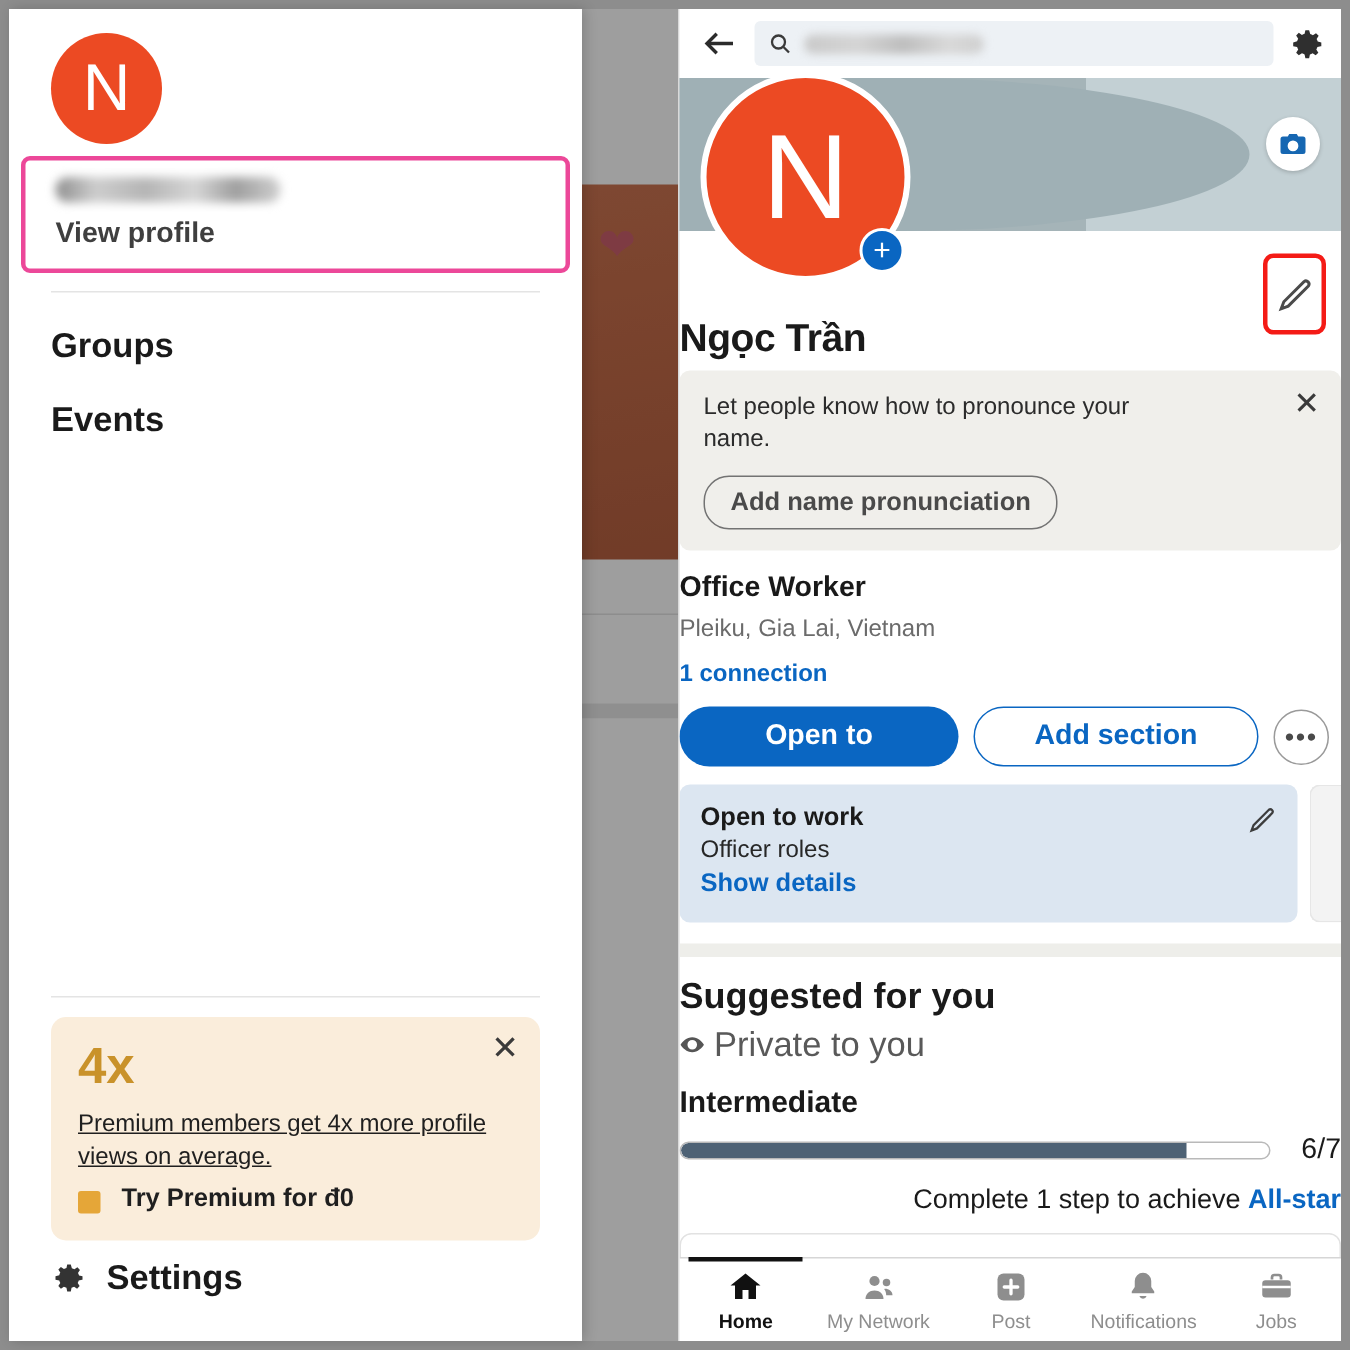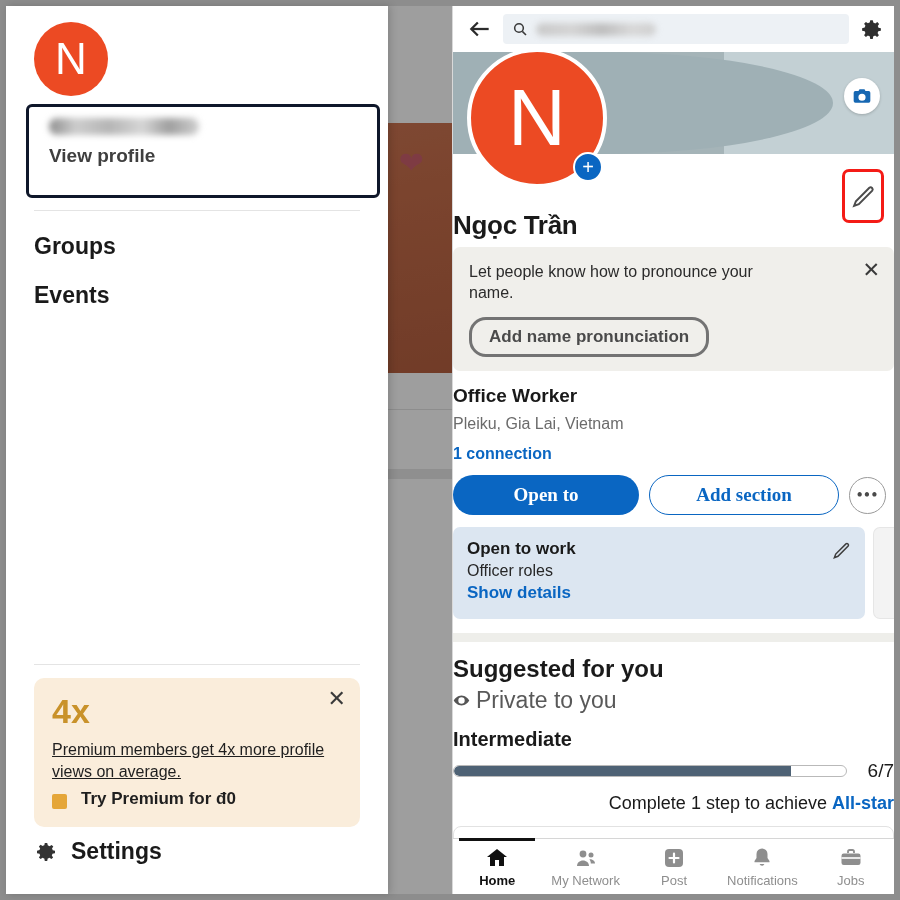--- a/index.html
+++ b/index.html
@@ -118,28 +118,28 @@
   .pbody { padding: 0 0; position:relative; }
   .pname { font-size: 26px; font-weight: 700; color:#1a1a1a; margin-top: 56px; letter-spacing:-.3px;}
   .pron-card {
     margin-top: 6px; background:#f0efeb; border-radius: 7px;
     padding: 14px 14px 14px 16px; position:relative;
   }
   .pron-text { font-size: 16px; color:#2b2b2b; line-height:1.32; max-width: 305px;}
   .pron-x { position:absolute; right: 14px; top: 12px; font-size: 21px; color:#3a3a3a; line-height:1; }
   .pron-btn {
     display:inline-block; margin-top: 14px; padding: 7px 17px;
-    border: 3px solid #737373; border-radius: 17px;
+    border: 1px solid #737373; border-radius: 17px;
     font-size: 17px; font-weight: 700; color:#4a4a4a; background:transparent;
   }
   .ptitle { font-size: 19px; font-weight: 700; color:#191919; margin-top: 14px; }
   .plocation { font-size: 16px; color:#6b6b6b; margin-top: 8px; }
   .pconn { font-size: 16px; font-weight:700; color:#0a66c2; margin-top: 12px; }
 
-  .actions { display:flex; align-items:center; gap:10px; margin-top: 12px; font-family: Liberation Serif, serif; }
+  .actions { display:flex; align-items:center; gap:10px; margin-top: 12px; }
   .btn-primary {
     background:#0a66c2; color:#fff; border-radius: 22px;
     padding: 9px 0; width: 186px; text-align:center;
     font-size: 19px; font-weight: 700; border:none;
   }
   .btn-outline {
     background:#fff; color:#0a66c2; border:1.5px solid #0a66c2; border-radius: 22px;
     padding: 8px 0; width: 190px; text-align:center;
     font-size: 19px; font-weight: 700;
   }
@@ -202,22 +202,22 @@
     position:absolute; left: 6px; top: 6px;
     width: 382px; height: 888px; background:#fff;
     box-shadow: 2px 0 8px rgba(0,0,0,.18);
   }
   .dr-avatar {
     margin: 16px 0 0 28px; width: 74px; height: 74px; border-radius: 50%;
     background:#ec4a23; display:flex; align-items:center; justify-content:center;
     color:#fff; font-size: 44px; line-height:1;
   }
   .dr-profile-hi {
-    margin: 8px 8px 0 20px; border: 3px solid #0f172a; border-radius: 6px;
-    padding: 9px 20px 28px 20px;
+    margin: 8px 8px 0 8px; border: 3px solid #ec4899; border-radius: 6px;
+    padding: 9px 20px 12px 20px;
   }
   .dr-blurname {
     height: 17px; width: 150px; border-radius: 8px; margin-top: 2px;
     background: linear-gradient(90deg,#8e8e8e 0%, #cdcdcd 18%, #b5b5b5 40%, #d6d6d6 62%, #9f9f9f 80%, #cfcfcf 100%);
     filter: blur(3.2px);
   }
   .dr-viewprofile { font-size: 19px; font-weight: 700; color:#3f3f3f; margin-top: 10px; }
   .dr-hr { height:1px; background:#e4e4e4; margin: 12px 28px 0 28px; }
   .dr-link { font-size: 23px; font-weight: 700; color:#1a1a1a; padding: 22px 0 0 28px; }
 

